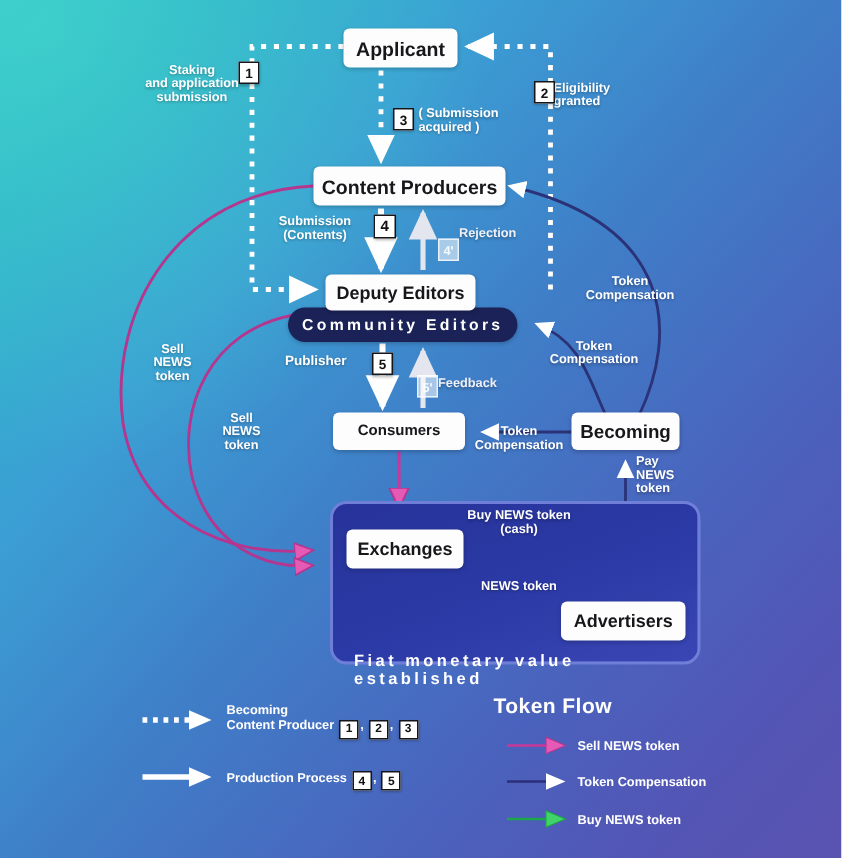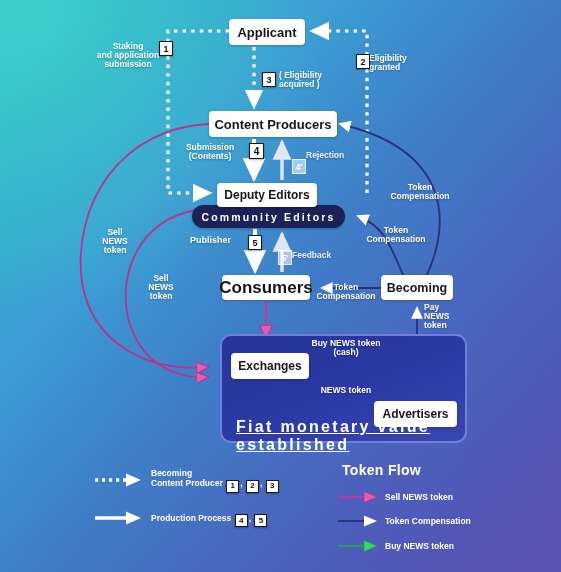--- a/index.html
+++ b/index.html
@@ -115,43 +115,43 @@
   </div>
   <div class="node" style="left:209px;top:111px;width:128px;height:26px;font-size:13px;">
     <span>Content Producers</span>
   </div>
   <div class="node dark" style="left:192px;top:205px;width:153px;height:23px;font-size:10.5px;">
     <span>Community Editors</span>
   </div>
   <div class="node" style="left:217px;top:183px;width:100px;height:24px;font-size:12px;">
     <span>Deputy Editors</span>
   </div>
-  <div class="node" style="left:222px;top:275px;width:88px;height:25px;font-size:17px;">
+  <div class="node" style="left:222px;top:275px;width:88px;height:25px;font-size:10px;">
     <span>Consumers</span>
   </div>
   <div class="node" style="left:381px;top:275px;width:72px;height:25px;font-size:12.5px;">
     <span>Becoming</span>
   </div>
 
   <div id="fiatbox" style="left:220px;top:334px;width:243px;height:105px;"></div>
 
   <div class="node" style="left:231px;top:353px;width:78px;height:26px;font-size:12px;">
     <span>Exchanges</span>
   </div>
   <div class="node" style="left:374px;top:353px;width:83px;height:26px;font-size:12px;margin-top:48px;">
     <span>Advertisers</span>
   </div>
-  <div id="fiatlabel" style="left:236px;top:418px;width:226px;font-size:16px;text-decoration:underline;">Fiat monetary value established</div>
+  <div id="fiatlabel" style="left:236px;top:435px;width:226px;font-size:11px;">Fiat monetary value established</div>
 
   <div class="lbl c" style="left:88px;top:42px;width:80px;font-size:8.5px;white-space:pre-line;">Staking
 and application
 submission</div>
   <div class="lbl" style="left:369px;top:54px;width:60px;font-size:8.5px;white-space:pre-line;">Eligibility
 granted</div>
-  <div class="lbl" style="left:279px;top:71px;width:66px;font-size:8.5px;white-space:pre-line;">( Eligibility
+  <div class="lbl" style="left:279px;top:71px;width:66px;font-size:8.5px;white-space:pre-line;">( Submission
 acquired )</div>
   <div class="lbl c" style="left:176px;top:143px;width:68px;font-size:8.5px;white-space:pre-line;">Submission
 (Contents)</div>
   <div class="lbl" style="left:306px;top:151px;width:60px;font-size:8.5px;color:#eef0f7;">Rejection</div>
   <div class="lbl" style="left:190px;top:236px;width:56px;font-size:9px;">Publisher</div>
   <div class="lbl" style="left:292px;top:251px;width:55px;font-size:8.5px;color:#eef0f7;">Feedback</div>
   <div class="lbl c" style="left:95px;top:228px;width:40px;font-size:8.5px;white-space:pre-line;">Sell
 NEWS
 token</div>
   <div class="lbl c" style="left:141px;top:274px;width:40px;font-size:8.5px;white-space:pre-line;">Sell
@@ -195,21 +195,21 @@
       <span>Content Producer</span>
       <span class="badge inline">1</span><span>, </span><span class="badge inline">2</span><span>, </span><span class="badge inline">3</span>
     </div>
   </div>
 
   <div class="legend-txt" style="left:151px;top:513px;width:190px;font-size:8.5px;white-space:nowrap;">
     <span>Production Process</span>
     <span class="badge inline">4</span><span>, </span><span class="badge inline">5</span>
   </div>
 
-  <div id="tokenflow-title" style="left:342px;top:462px;font-size:14px;text-align:center;">Token Flow</div>
+  <div id="tokenflow-title" style="left:329px;top:462px;font-size:14px;text-align:center;">Token Flow</div>
 
   <svg class="layer">
     <g>
       <path d="M338,497 L366,497" stroke="#c9379a" stroke-width="1.8" fill="none"></path>
       <path d="M364,491.5 L377,497 L364,502.5 Z" fill="#e45ab4" stroke="#b5368e" stroke-width=".7"></path>
     </g>
     <g>
       <path d="M338,521 L366,521" stroke="#2b2f78" stroke-width="1.8" fill="none"></path>
       <path d="M364,515.5 L377,521 L364,526.5 Z" fill="#ffffff"></path>
     </g>

